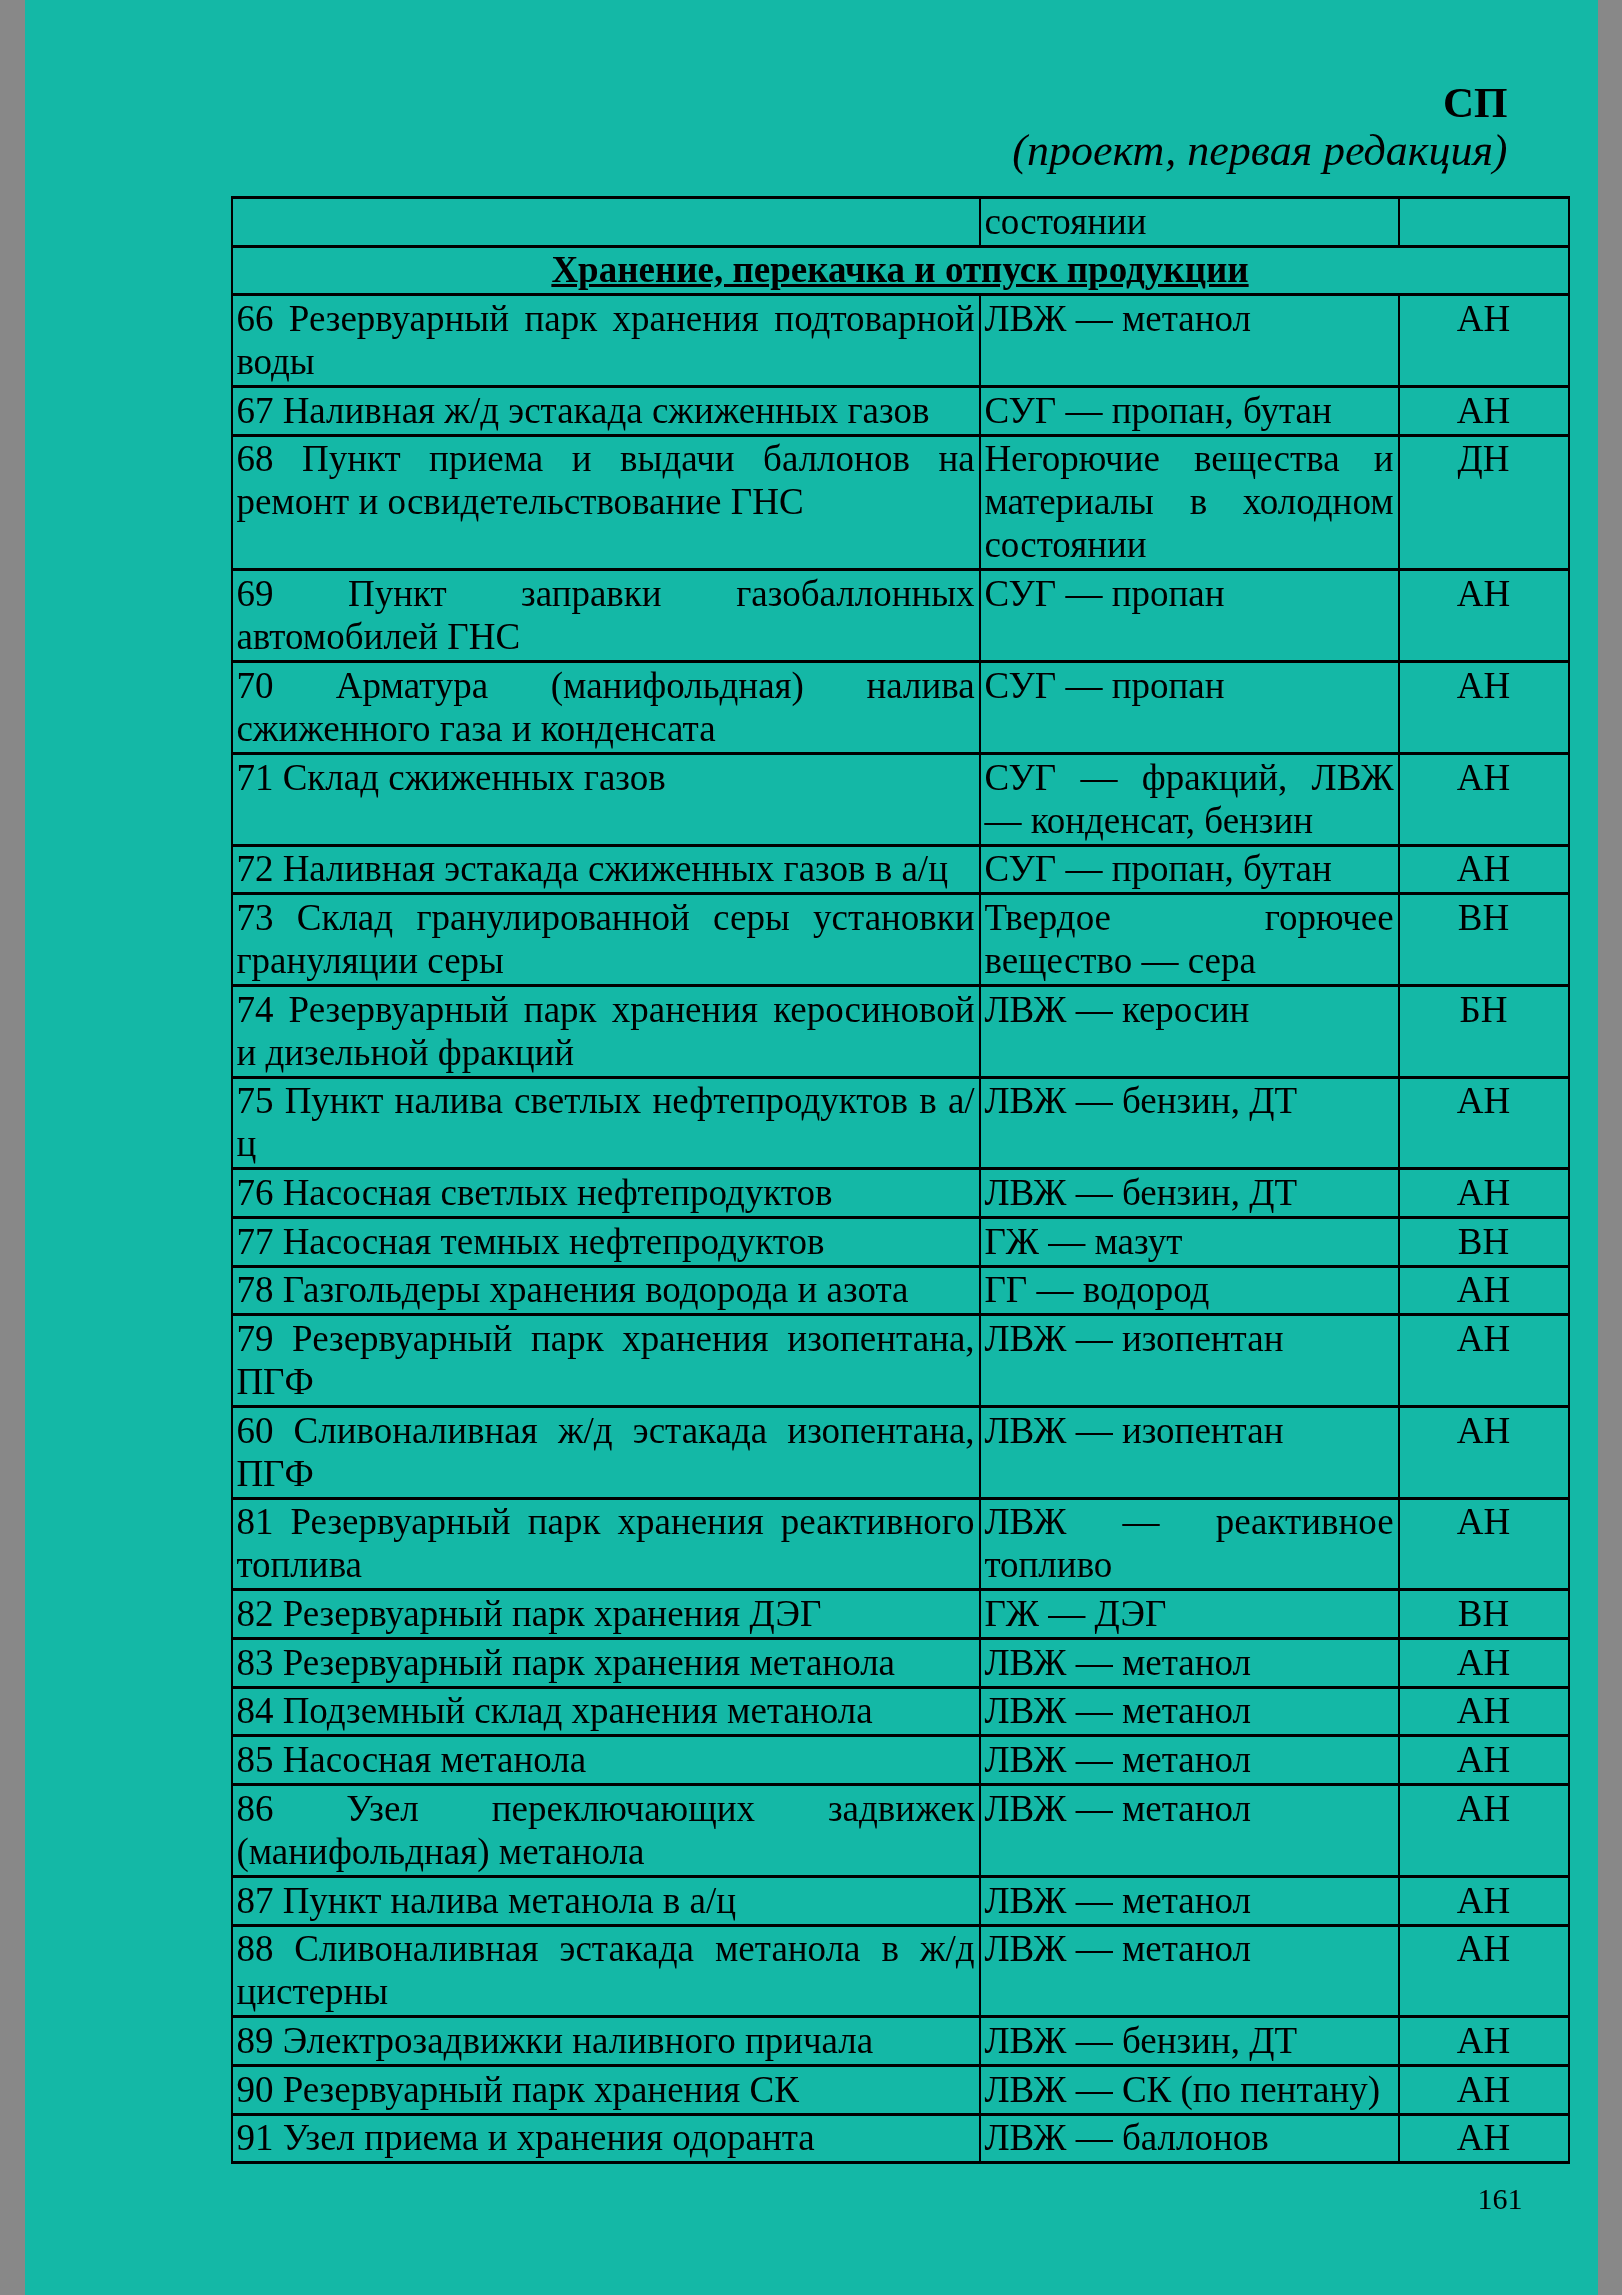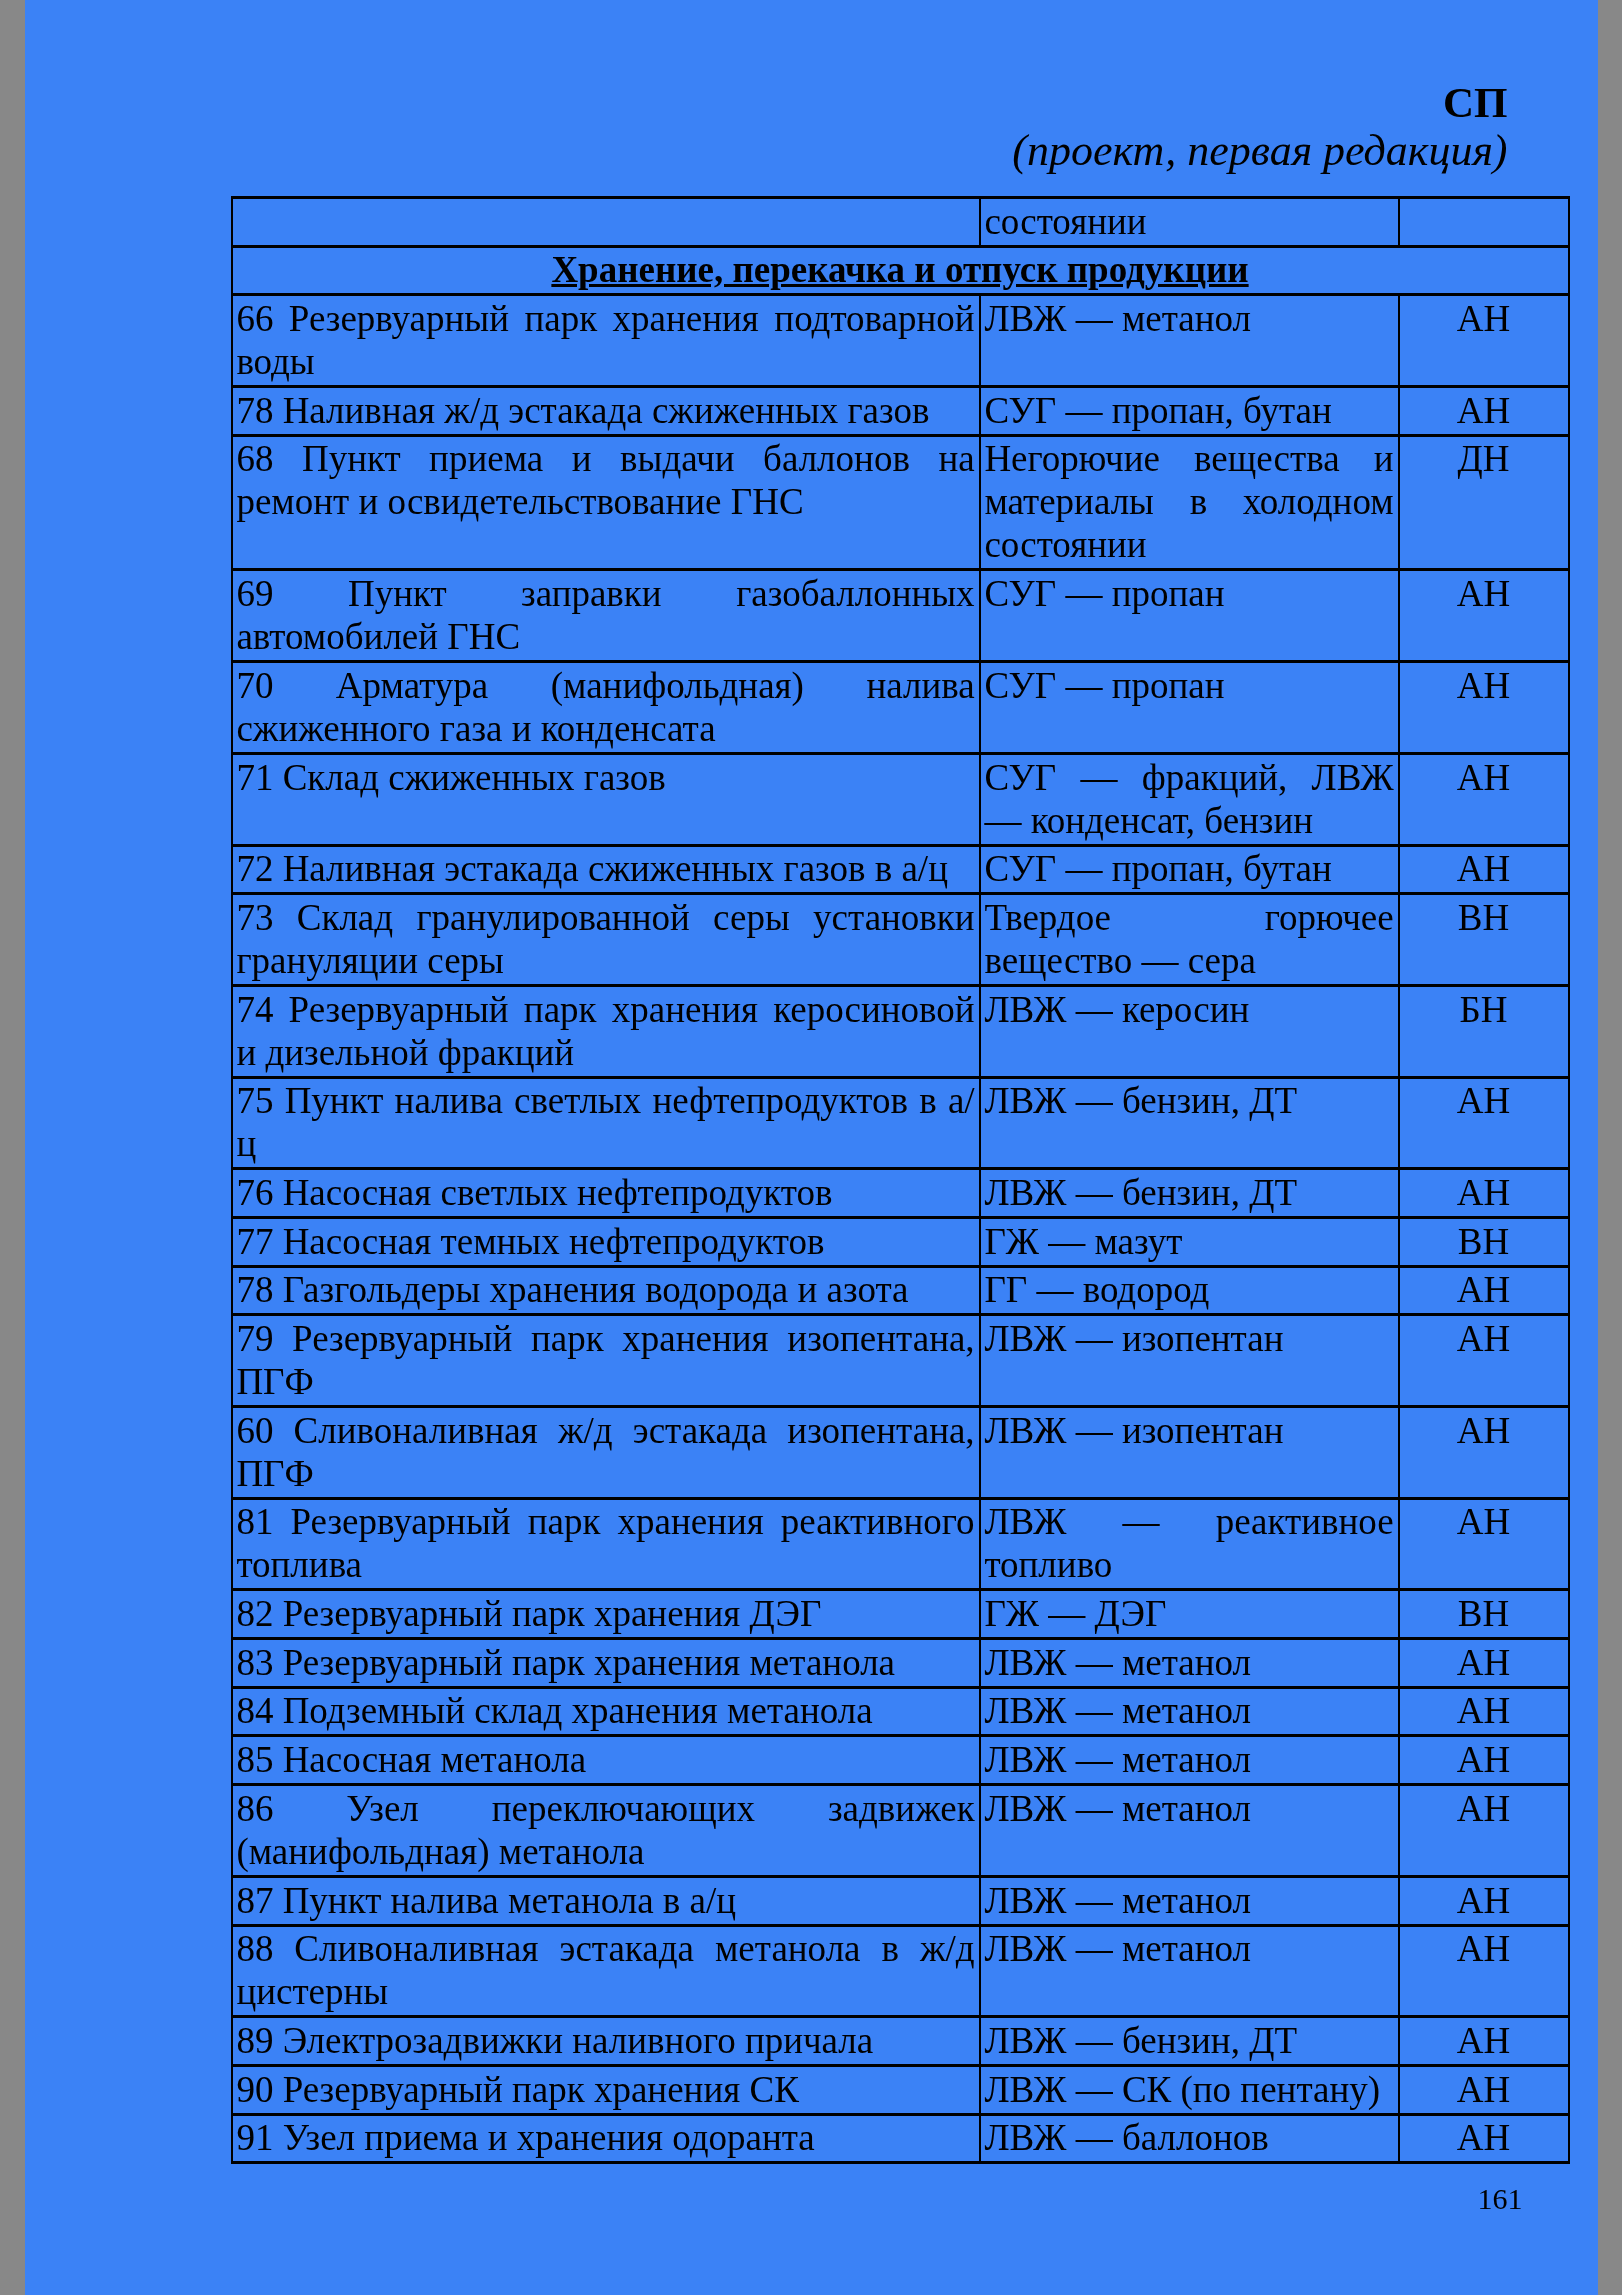--- a/index.html
+++ b/index.html
@@ -1,20 +1,20 @@
 <!DOCTYPE html>
 <html lang="ru" style="font-size:10.5px"><head>
 <meta charset="utf-8">
 <style>
   html, body { margin: 0; padding: 0; background: #888; }
   .page {
     position: relative;
     width: 1573px;
     height: 2295px;
-    background: #3b82f6;
+    background: #14b8a6;
     font-family: "Liberation Serif", "DejaVu Serif", serif;
     color: #000;
     overflow: hidden;
     margin: 0 auto;
   }
   .doc-header {
     position: absolute;
     top: 77px;
     right: 90px;
     text-align: right;
@@ -93,21 +93,21 @@
       </tr>
       <tr class="section-row">
         <td colspan="3">Хранение, перекачка и отпуск продукции</td>
       </tr>
     <tr>
           <td class="c1">66 Резервуарный парк хранения подтоварной воды</td>
           <td class="c2">ЛВЖ — метанол</td>
           <td class="c3">АН</td>
         </tr>
         <tr>
-          <td class="c1">78 Наливная ж/д эстакада сжиженных газов</td>
+          <td class="c1">67 Наливная ж/д эстакада сжиженных газов</td>
           <td class="c2">СУГ — пропан, бутан</td>
           <td class="c3">АН</td>
         </tr>
         <tr>
           <td class="c1">68 Пункт приема и выдачи баллонов на ремонт и освидетельствование ГНС</td>
           <td class="c2">Негорючие вещества и материалы в холодном состоянии</td>
           <td class="c3">ДН</td>
         </tr>
         <tr>
           <td class="c1">69 Пункт заправки газобаллонных автомобилей ГНС</td>

